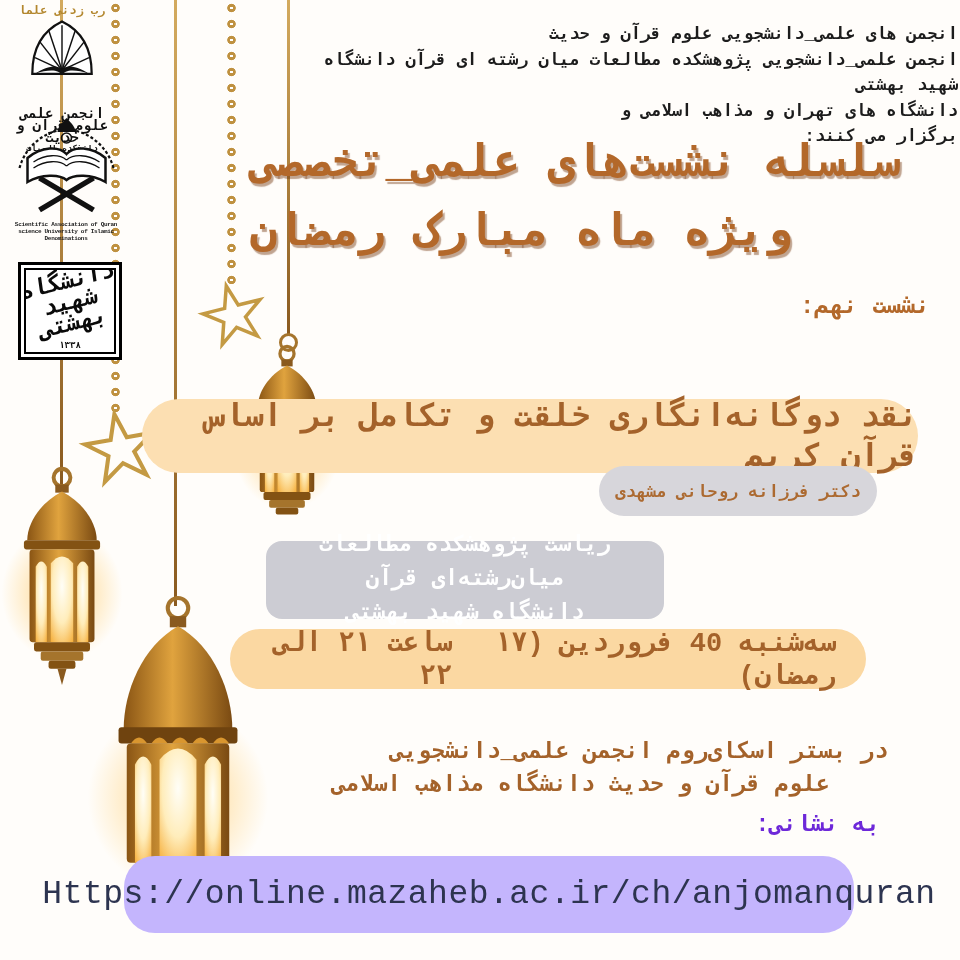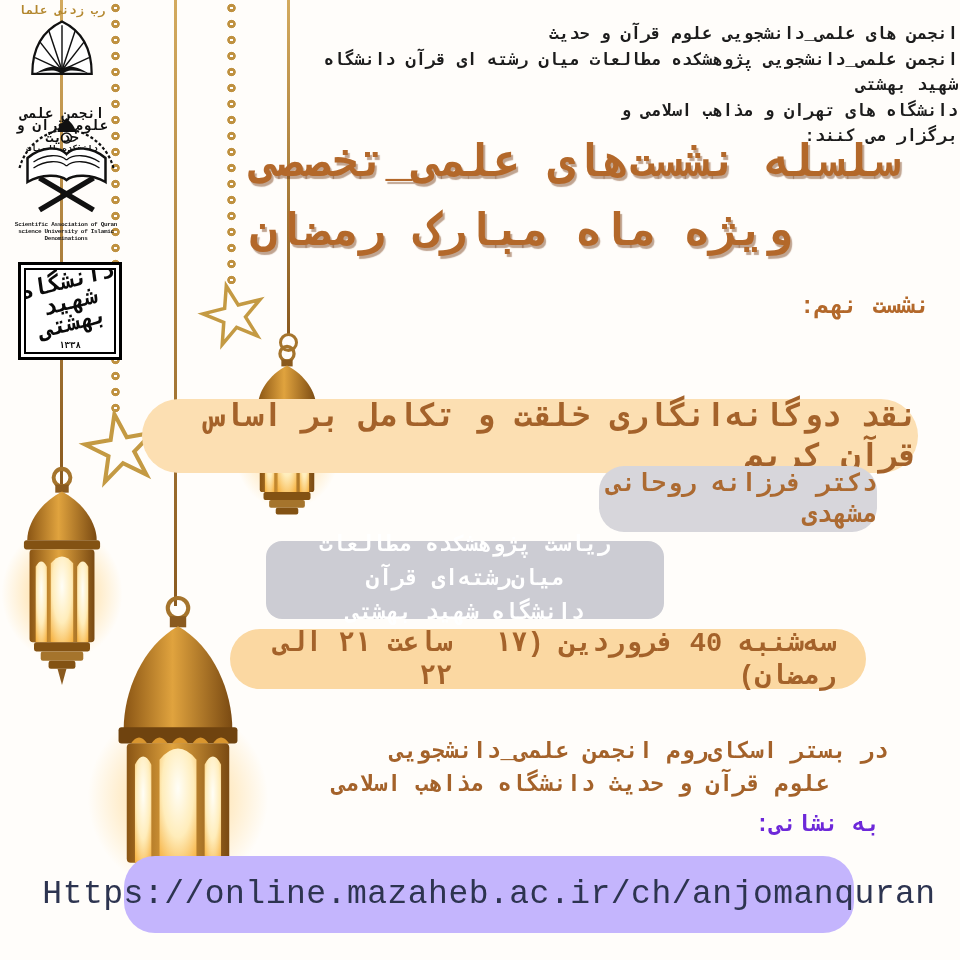--- a/index.html
+++ b/index.html
@@ -37,22 +37,22 @@
   .title-line{position:absolute;left:250px;right:13px;z-index:4;text-align:left;
     color:#b3682a;font-weight:bold;font-size:45px;
     text-shadow:2px 3px 1px rgba(115,55,15,.45);}
   #title1{top:134px;}
   #title2{top:203px;}
   #session-label{position:absolute;top:291px;right:30px;z-index:4;
     color:#b3682a;font-weight:bold;font-size:24px;}
   .banner{position:absolute;z-index:4;display:flex;align-items:center;justify-content:center;box-sizing:border-box;}
   #topic-banner{left:142px;right:42px;top:355px;height:74px;border-radius:37px;
     background:#fcdfb2;color:#a4622a;font-weight:bold;font-size:32px;margin-top:44px;}
-  #speaker-pill{right:83px;top:466px;width:278px;height:66px;border-radius:25px;
-    background:#d7d6db;color:#ac6a31;font-weight:bold;font-size:25px;}
+  #speaker-pill{right:83px;top:466px;width:278px;height:50px;border-radius:25px;
+    background:#d7d6db;color:#ac6a31;font-weight:bold;font-size:17px;}
   #affiliation-banner{left:266px;top:529px;width:398px;height:78px;border-radius:16px;
     background:#ccccd3;color:#ffffff;font-weight:bold;font-size:22px;line-height:34px;
     flex-direction:column;text-align:center;margin-top:12px;}
   #date-banner{left:230px;top:629px;width:636px;height:60px;border-radius:30px;
     background:#fbd8a2;color:#a4622a;font-weight:bold;font-size:27px;
     justify-content:space-between;padding:0 30px;}
   .platform-line{position:absolute;z-index:4;color:#a4622a;font-weight:bold;font-size:23px;text-align:center;}
   #platform1{top:737px;right:72px;}
   #platform2{top:770px;right:130px;}
   #address-label{position:absolute;top:810px;right:80px;z-index:4;

